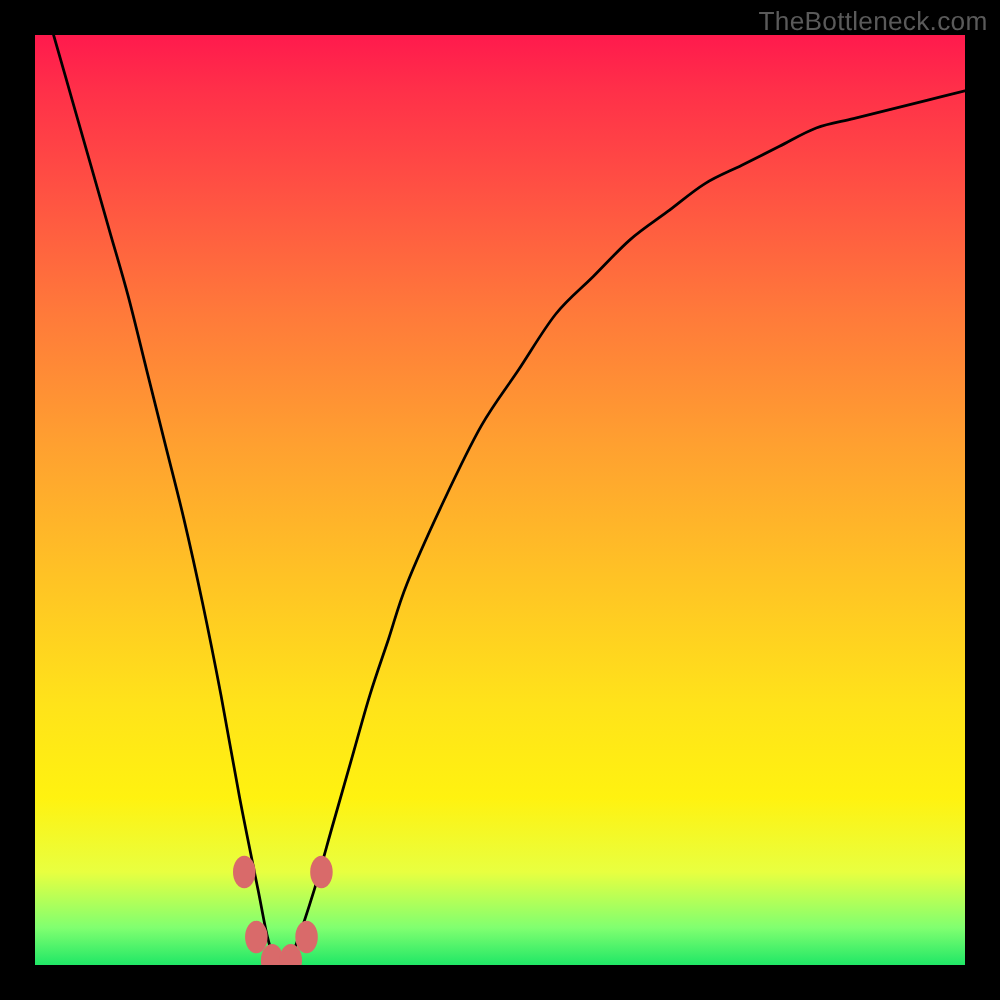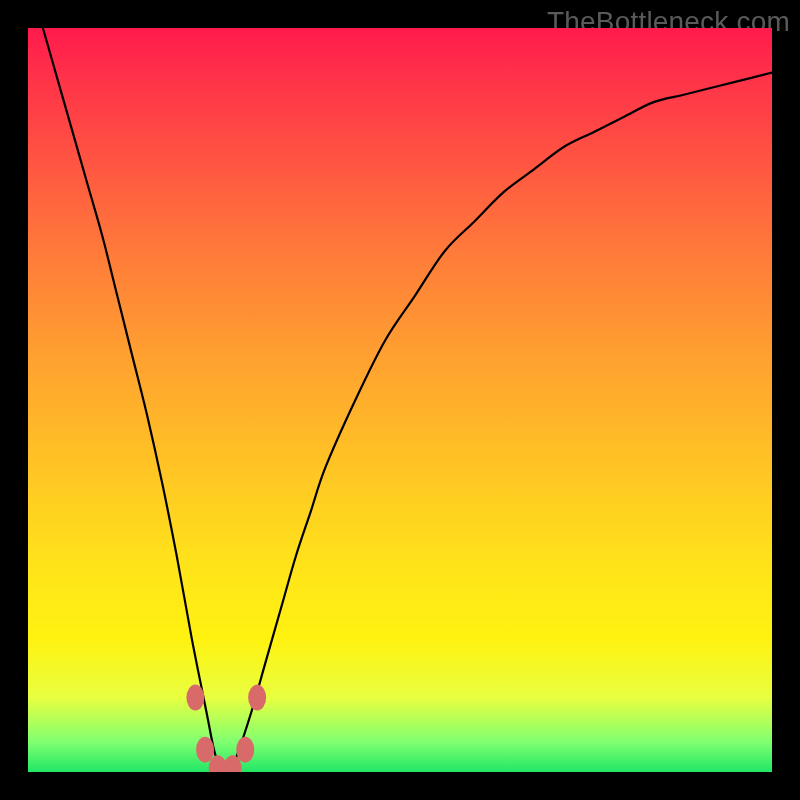--- a/index.html
+++ b/index.html
@@ -27,21 +27,21 @@
       #fff210 82%,
       #e8ff40 90%,
       #80ff70 96%,
       #20e766 100%);
   }
   .watermark {
     position: absolute;
     top: 6px;
     right: 10px;
     font-family: Arial, Helvetica, sans-serif;
-    font-size: 28px;
+    font-size: 21px;
     font-weight: 500;
     color: #5a5a5a;
     letter-spacing: 0.2px;
     user-select: none;
   }
   svg.curve {
     position: absolute;
     left: 0;
     top: 0;
     width: 744px;

